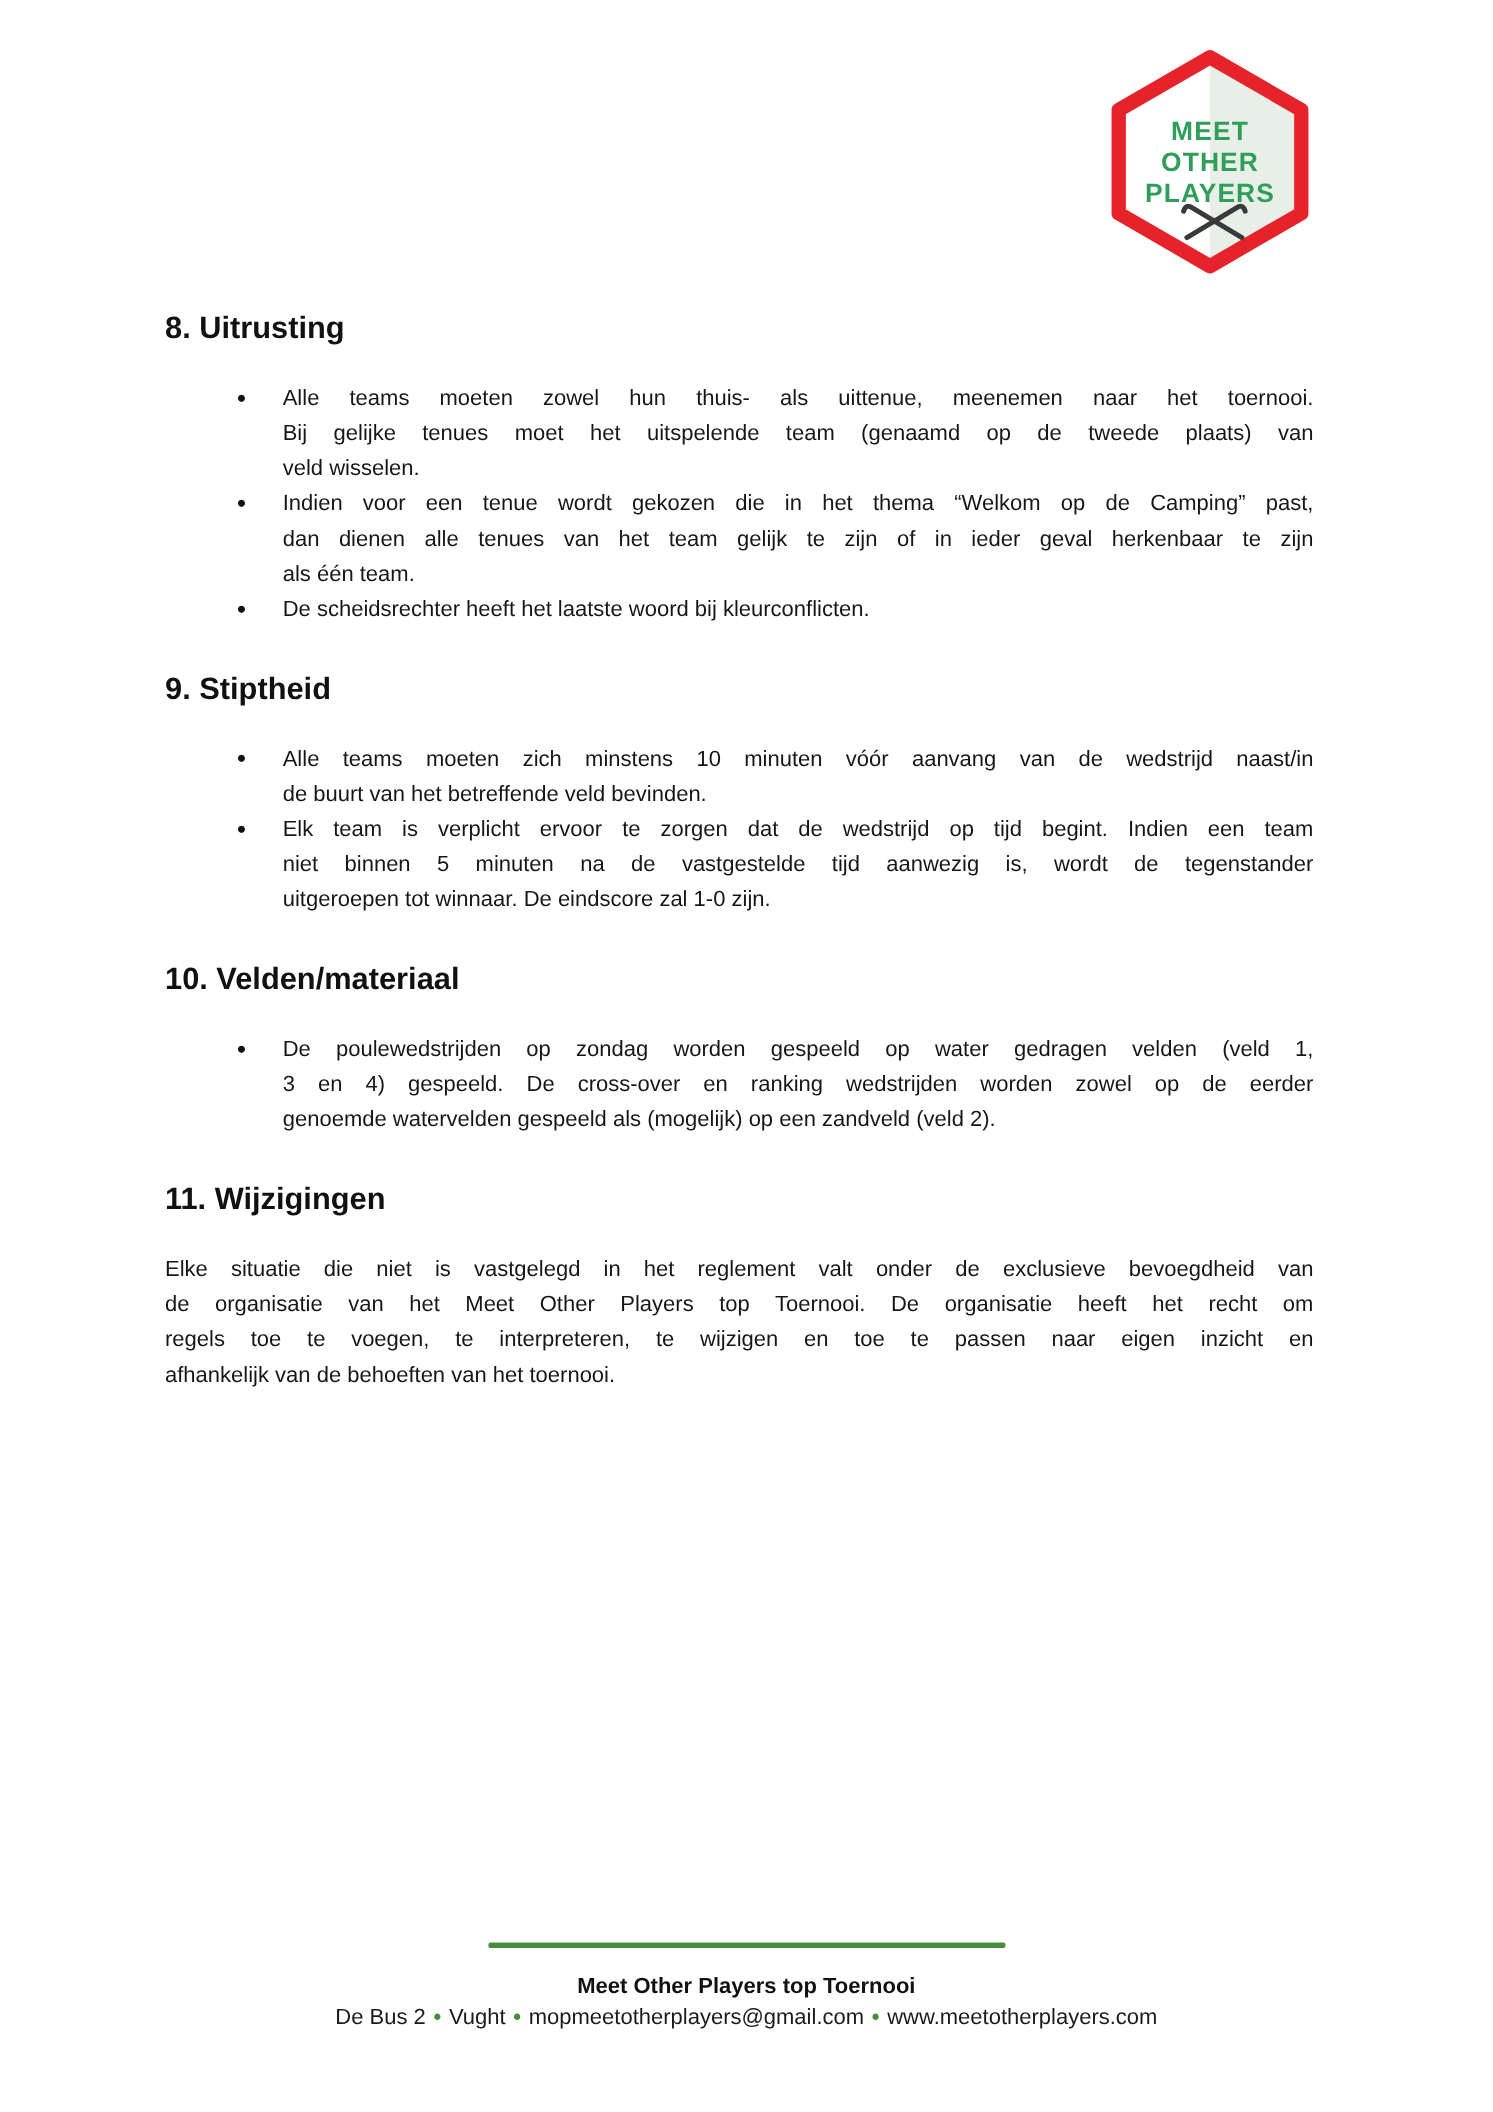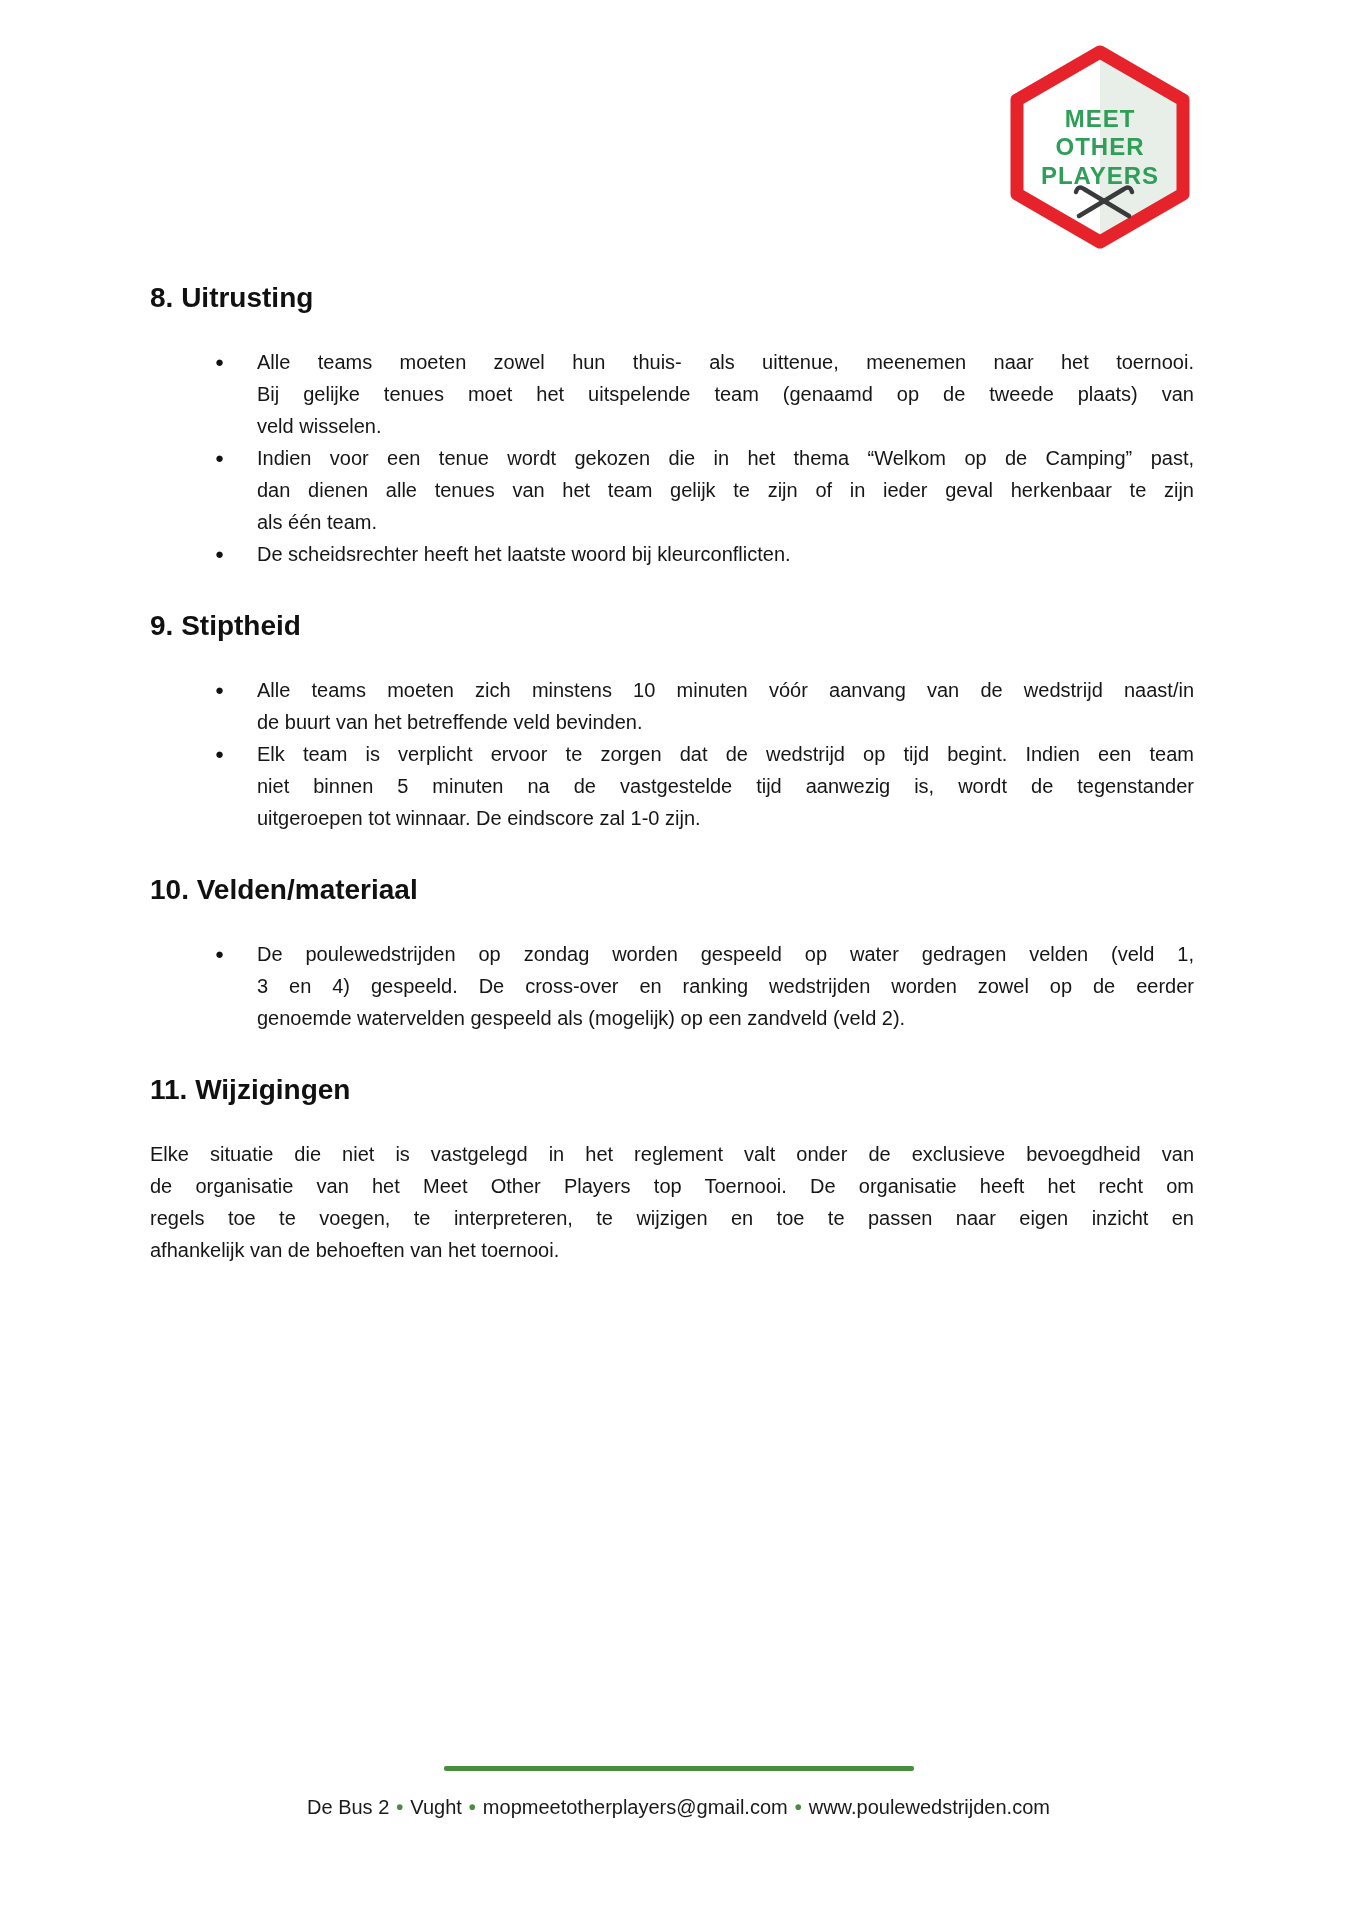--- a/index.html
+++ b/index.html
@@ -116,16 +116,17 @@
           <div class="ln j">Elke situatie die niet is vastgelegd in het reglement valt onder de exclusieve bevoegdheid van</div>
           <div class="ln j">de organisatie van het Meet Other Players top Toernooi. De organisatie heeft het recht om</div>
           <div class="ln j">regels toe te voegen, te interpreteren, te wijzigen en toe te passen naar eigen inzicht en</div>
           <div class="ln">afhankelijk van de behoeften van het toernooi.</div>
         </div>
       </section>
     </main>
 
   <footer>
     <div class="rule" id="frule" style="background: rgb(74, 140, 63);"></div>
-    <div class="faddr" id="faddr"><span>De Bus 2</span><span class="sep" style="color: rgb(74, 140, 63);">•</span><span>Vught</span><span class="sep" style="color: rgb(74, 140, 63);">•</span><span>mopmeetotherplayers@gmail.com</span><span class="sep" style="color: rgb(74, 140, 63);">•</span><span>www.poulewedstrijden.com</span></div>
+    <div class="ftitle">Meet Other Players top Toernooi</div>
+    <div class="faddr" id="faddr"><span>De Bus 2</span><span class="sep" style="color: rgb(74, 140, 63);">•</span><span>Vught</span><span class="sep" style="color: rgb(74, 140, 63);">•</span><span>mopmeetotherplayers@gmail.com</span><span class="sep" style="color: rgb(74, 140, 63);">•</span><span>www.meetotherplayers.com</span></div>
   </footer>
 
 </div>
 
 </body></html>

